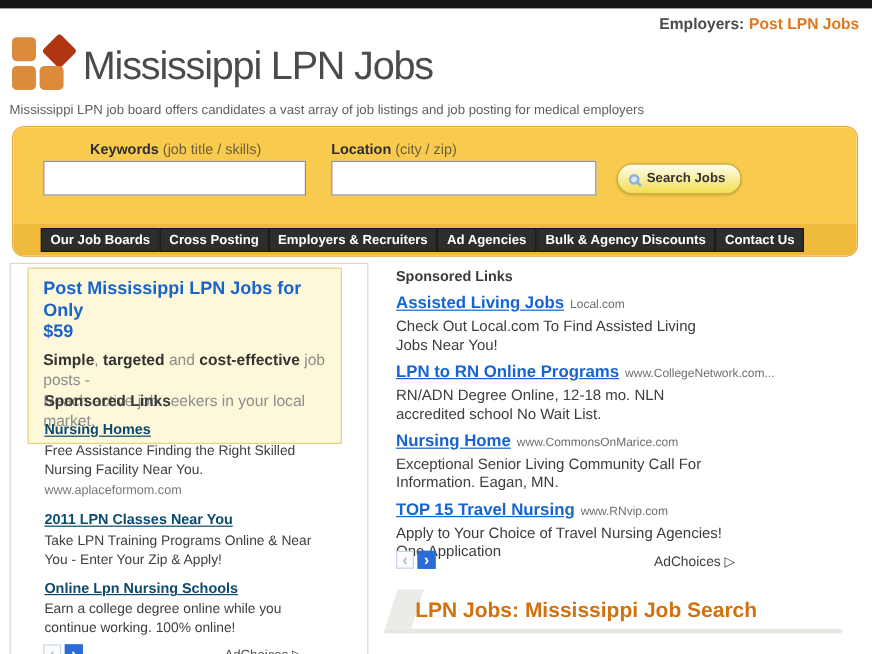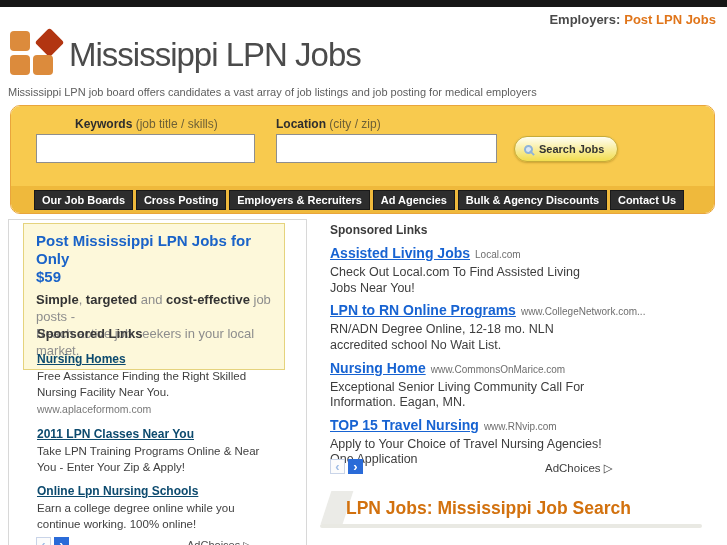--- a/index.html
+++ b/index.html
@@ -36,21 +36,21 @@
   .txt-kw { left:25px; width:219px; }
   .txt-loc { left:265px; width:221px; }
   .search-btn { position:absolute; left:503px; top:30px; height:26px; padding:0 13px 0 9px;
     border-radius:13px; background:linear-gradient(#FFFEF2,#F2DD4E); border:1px solid #C6AC39;
     font-weight:bold; font-size:11px; color:#333; display:flex; align-items:center; gap:6px;
     cursor:pointer; box-shadow:0 1px 2px rgba(120,90,0,.35); font-family:"Liberation Sans", sans-serif; }
   .mag { width:9px; height:9px; border:2px solid #8FB3D9; border-radius:50%; position:relative; background:#D9E6F4; flex:0 0 auto; }
   .mag::after { content:""; position:absolute; width:6px; height:2px; background:#8FB3D9; transform:rotate(45deg); right:-4px; bottom:-2px; }
 
   .navbar { position:relative; height:27px; background:#EFB93C; display:flex; align-items:center;
-    justify-content:space-between; padding:0 30px 0 23px; }
+    justify-content:flex-start; padding:0 30px 0 23px; }
   .nav-item { background:#2D2D2D; border:1px solid #191919; color:#fff; font-size:11px; font-weight:bold;
     padding:3px 7px; cursor:pointer; white-space:nowrap; }
 
   
   .sidebar { position:absolute; left:8px; top:219px; width:299px; height:400px; border:1px solid #D8D8D8; background:#fff; }
   .promo { position:absolute; left:14px; top:3px; width:262px; background:#FDF8DA; border:1px solid #E5D37D; padding:8px 12px 9px; }
   .promo-title { font-size:15px; font-weight:bold; color:#1A63C8; line-height:1.2; white-space:pre-line; }
   .promo-body { margin-top:6px; font-size:13px; color:#8d8d8d; line-height:1.3; white-space:pre-line; }
   .promo-body b { color:#333; }
   .sp-heading-left { position:absolute; left:28px; top:106px; font-size:13px; font-weight:bold; color:#3b3b3b; }

